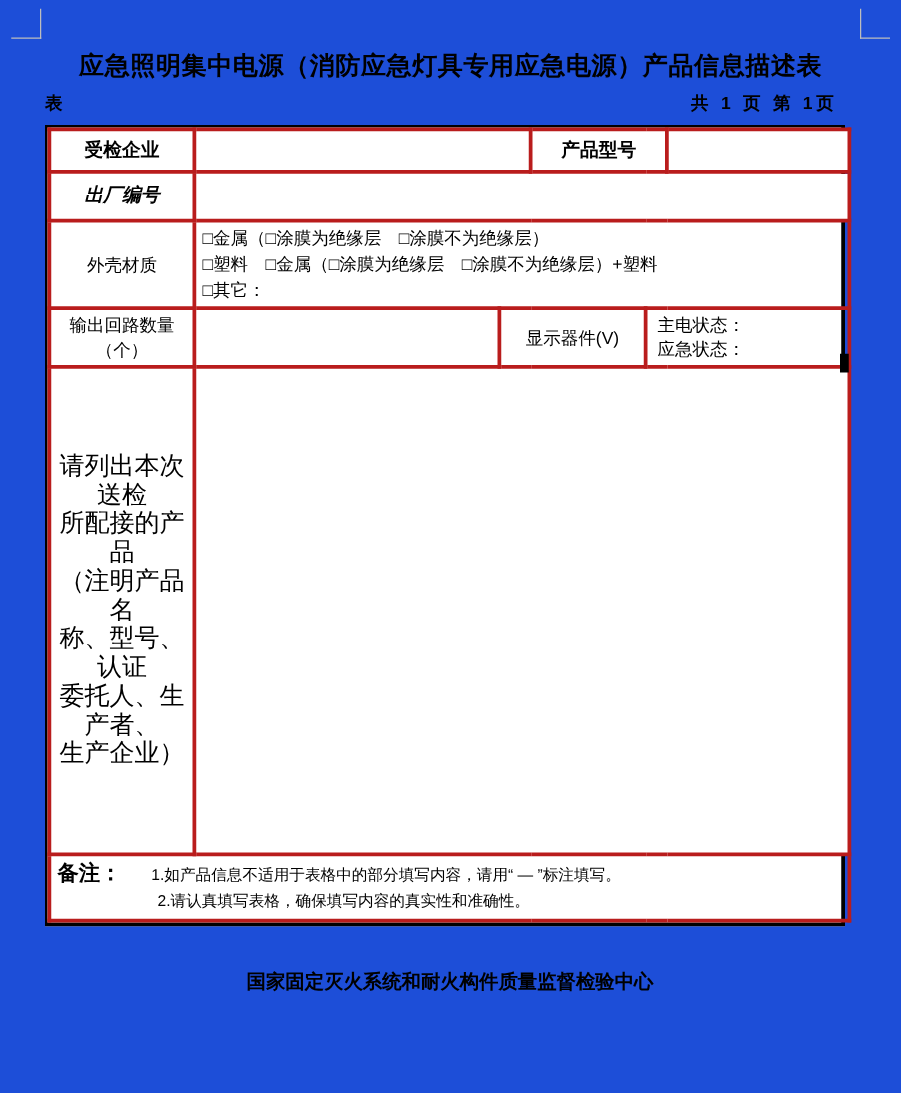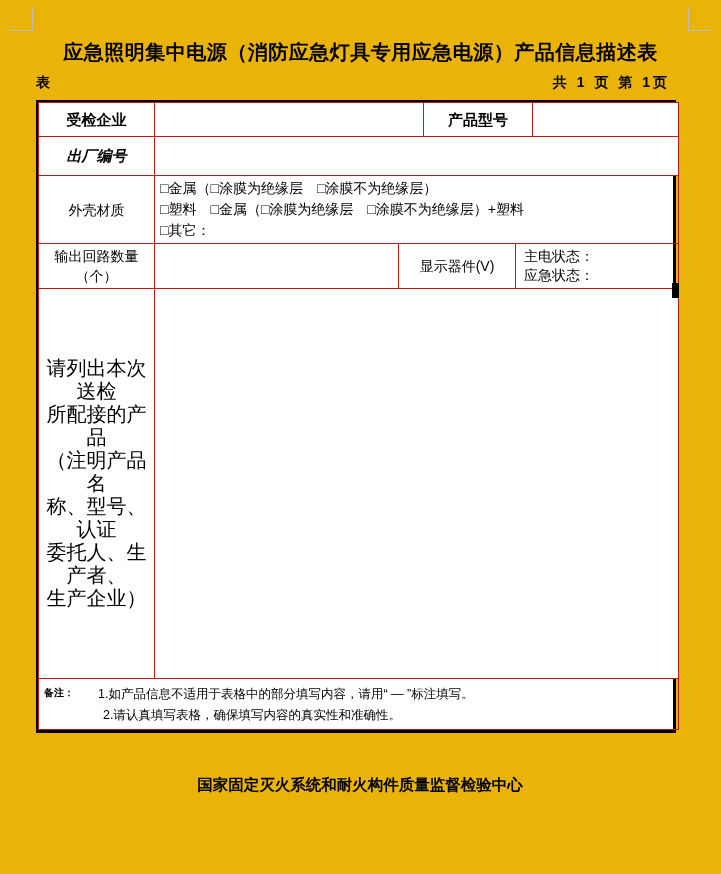--- a/index.html
+++ b/index.html
@@ -4,21 +4,21 @@
 <style>
   * { margin:0; padding:0; box-sizing:border-box; }
   html,body { background:#ffffff; }
   body {
     width:721px; height:874px;
     font-family:"Liberation Sans", sans-serif;
     color:#000;
     position:relative;
     overflow:hidden;
   }
-  .page { position:absolute; left:0; top:0; width:721px; height:874px; background:#eab308; }
+  .page { position:absolute; left:0; top:0; width:721px; height:874px; background:#1d4ed8; }
 
   
   .crop { position:absolute; width:24px; height:24px; }
   .crop-tl { left:9px;  top:7px; border-right:1px solid #bdbdbd; border-bottom:1px solid #bdbdbd; }
   .crop-tr { left:688px; top:7px; border-left:1px solid #bdbdbd; border-bottom:1px solid #bdbdbd; }
 
   .title {
     position:absolute; left:0; top:39px; width:721px;
     text-align:center; font-size:20px; font-weight:bold;
     white-space:nowrap; letter-spacing:0.5px;
@@ -30,21 +30,21 @@
   }
   .pagination { letter-spacing:3px; padding-right:6px; }
 
   .table-wrap {
     position:absolute; left:36px; top:100px; width:640px;
     border:2px solid #000; border-right-width:3px; border-bottom-width:3px;
     background:#fff;
   }
   table { border-collapse:collapse; table-layout:fixed; width:100%; }
   td {
-    border:1px solid #b91c1c;
+    border:3px solid #b91c1c;
     font-size:14px; line-height:20px;
     vertical-align:middle; overflow:hidden;
     padding:2px 4px;
   }
   td.label  { text-align:center; }
   td.blabel { text-align:center; font-weight:bold; font-size:15px; }
   td.input  { background:#fff; }
   .pre { white-space:pre-line; }
 
   tr.r1 td { height:34px; }
@@ -58,21 +58,21 @@
   td.opts { padding:2px 5px; vertical-align:middle; }
   .optline { display:block; line-height:21px; white-space:nowrap; }
 
   td.bigcell-label { line-height:23px; font-size:20px; }
 
   td.status { vertical-align:middle; padding-left:8px; }
   .status-line { line-height:19px; white-space:nowrap; }
 
   td.remarks { vertical-align:top; padding:3px 5px; }
   .remark-flex { display:flex; align-items:flex-start; }
-  .remark-label { font-weight:bold; font-size:10px; line-height:21px; white-space:nowrap;text-align:right; }
+  .remark-label { font-weight:bold; font-size:17px; line-height:21px; white-space:nowrap;text-align:right; }
   .notes { padding-top:2px; }
   .note  { display:block; font-size:12.5px; line-height:21px; white-space:nowrap; }
   .note-1 { margin-left:24px; }
   .note-2 { margin-left:29px; }
 
   .artifact { position:absolute; left:672px; top:283px; width:7px; height:15px; background:#000; }
 
   .footer {
     position:absolute; left:0; top:775px; width:720px;
     text-align:center; font-size:15.5px; font-weight:bold;

